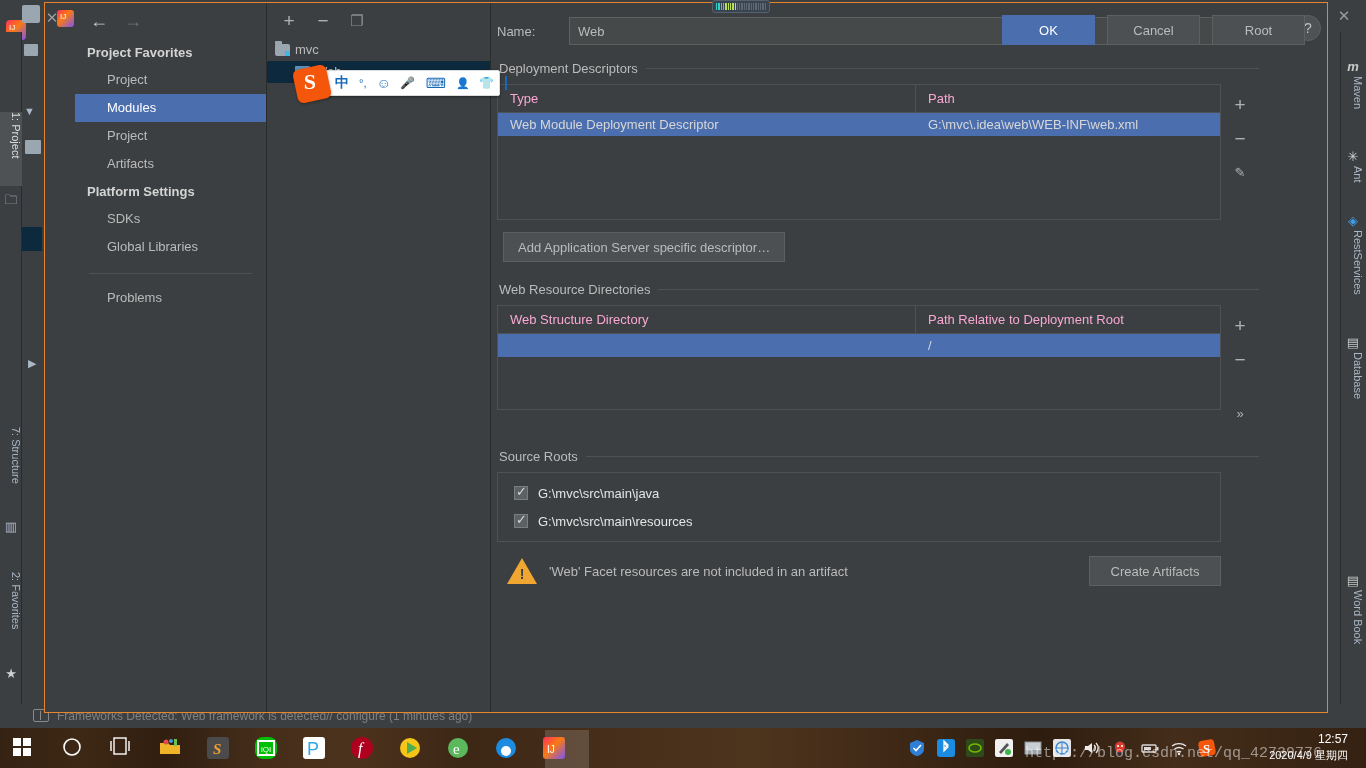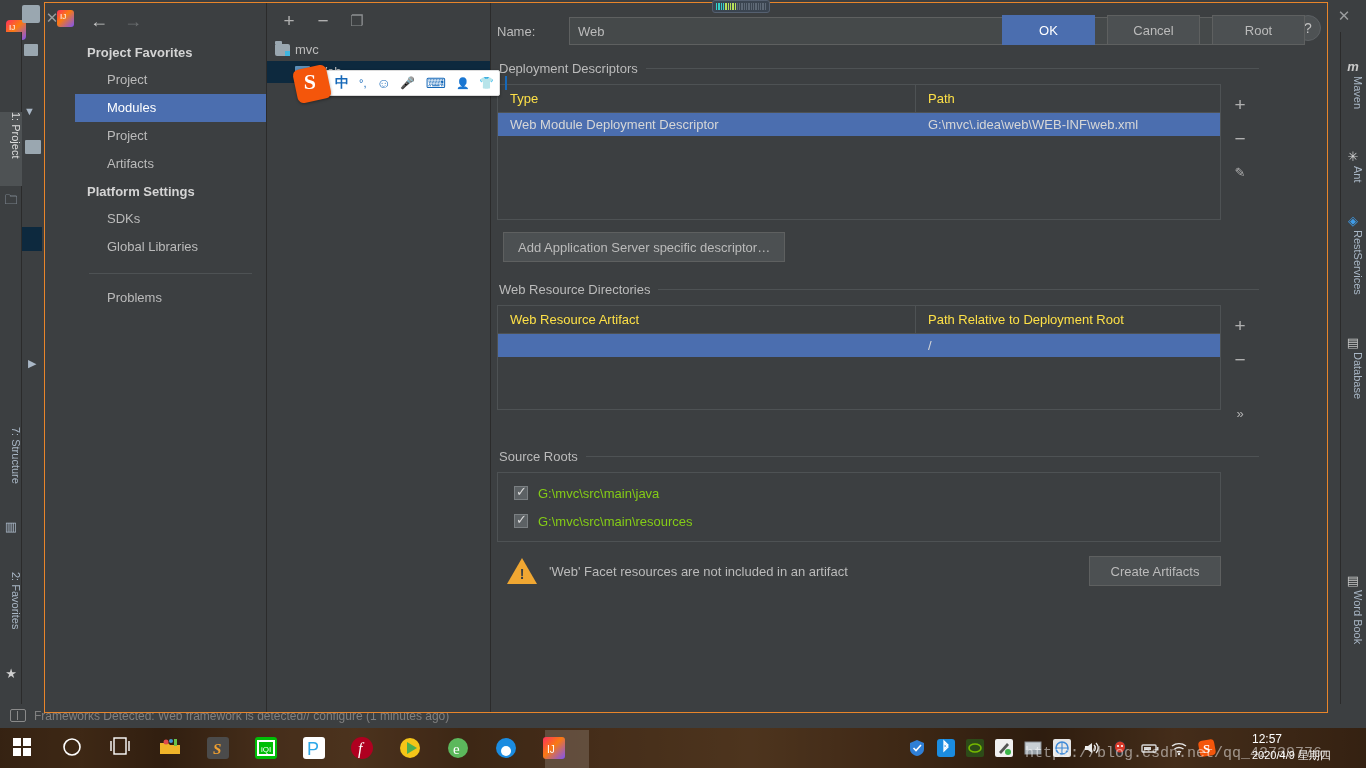--- a/index.html
+++ b/index.html
@@ -72,21 +72,21 @@
     writing-mode:vertical-rl; text-orientation:mixed; white-space:nowrap;
   }
   .rstrip-icon {
     position:absolute; right:4px; width:18px; height:18px;
     font-size:13px; text-align:center; line-height:18px;
   }
 
   #ide-statusbar {
     position:absolute; left:0; bottom:0; width:1366px; height:24px;
     background:#3c3f41; color:#808080; font-size:12px;
-    padding-left:10px; line-height:24px; white-space:nowrap;
+    padding-left:33px; line-height:24px; white-space:nowrap;
   }
   #ide-statusbar .sb-icon{
     display:inline-block; width:16px; height:13px; border:1.5px solid #8a8a8a;
     border-radius:2px; vertical-align:-2px; margin-right:8px; position:relative;
   }
   #ide-statusbar .sb-icon::after{
     content:""; position:absolute; left:1px; top:1px; width:5px; height:9px;
     border-right:1.5px solid #8a8a8a;
   }
 
@@ -209,21 +209,21 @@
 
   
   .tbl-wrap { display:flex; }
   .tbl {
     flex:1 1 auto; border:1px solid #4e5254; background:#3c3f41;
   }
   .tbl-head {
     display:flex; height:28px; border-bottom:1px solid #4e5254;
   }
   .tbl-head > div {
-    color:#fde047; font-size:13px; line-height:28px; padding-left:12px;
+    color:#f9a8d4; font-size:13px; line-height:28px; padding-left:12px;
   }
   .th-a { width:418px; flex:0 0 418px; border-right:1px solid #4e5254; }
   .th-b { flex:1 1 auto; }
   .tbl-rows { position:relative; }
   .tbl-row { display:flex; height:23px; }
   .tbl-row.selected { background:#4b6eaf; }
   .tbl-row > div {
     color:#d7d7d7; font-size:13px; line-height:23px; padding-left:12px;
     white-space:nowrap; overflow:hidden;
   }
@@ -265,21 +265,21 @@
   .sr-box { border:1px solid #4e5254; padding:6px 0; }
   .sr-row { height:28px; display:flex; align-items:center; padding-left:16px; }
   .cbx {
     width:14px; height:14px; background:#5c6164; border:1px solid #7a7f82;
     margin-right:10px; position:relative; flex:0 0 14px; cursor:pointer;
   }
   .cbx::after{
     content:"✓"; position:absolute; left:1px; top:-3px;
     font-size:13px; color:#d8d8d8;
   }
-  .sr-text { color:#84cc16; font-size:13px; }
+  .sr-text { color:#e5e5e5; font-size:13px; }
 
   .warn-row { display:flex; align-items:center; margin-top:14px; padding-left:10px; }
   .warn-tri {
     width:0; height:0; border-left:15px solid transparent;
     border-right:15px solid transparent; border-bottom:26px solid #f0a732;
     position:relative; flex:0 0 30px;
   }
   .warn-tri::after{
     content:"!"; position:absolute; left:-3px; top:8px; width:6px;
     color:#3c3f41; font-size:14px; font-weight:bold; text-align:center;
@@ -342,21 +342,21 @@
     display:flex; align-items:center;
   }
   .tb-ico {
     width:22px; height:22px; margin-left:15px; border-radius:3px;
     position:relative; flex:0 0 22px;
   }
   #tray { position:absolute; right:0; top:0; height:40px; display:flex; align-items:center; }
   .tray-ico { width:18px; height:18px; margin-right:11px; position:relative; }
   #clock {
     position:absolute; right:18px; top:3px; width:96px;
-    color:#ffffff; font-size:12px; text-align:left; line-height:16px;
+    color:#ffffff; font-size:12px; text-align:right; line-height:16px;
   }
   #clock .d { font-size:11px; }
   #watermark {
     position:absolute; right:44px; bottom:6px;
     color:rgba(255,255,255,.5); font-size:15px; white-space:nowrap;
     pointer-events:none;
     font-family:Liberation Mono, monospace;
   }
   #tb-active-indicator{
     position:absolute; left:545px; bottom:0; width:44px; height:38px;
@@ -513,21 +513,21 @@
       </div>
 
       <div class="group-caption" style="margin-top:20px;align-items:center;">
         <span>Web Resource Directories</span>
         <span class="rule"></span>
       </div>
 
       <div class="tbl-wrap">
         <div class="tbl" style="height:105px;">
           <div class="tbl-head">
-            <div class="th-a">Web Resource Artifact</div>
+            <div class="th-a">Web Structure Directory</div>
             <div class="th-b">Path Relative to Deployment Root</div>
           </div>
           <div class="tbl-rows">
             <div class="tbl-row selected">
               <div class="td-a"></div>
               <div class="td-b">/</div>
             </div>
           </div>
         </div>
         <div class="tbl-side">
@@ -640,21 +640,21 @@
       <circle cx="7" cy="5" r="2.5" fill="#e04b4b"></circle>
         <circle cx="12" cy="4" r="2" fill="#3f9cd8"></circle>
       <rect x="15" y="2" width="3" height="7" fill="#6cc24a"></rect>
     </svg>
   </div>
   <div class="tb-ico" style="margin-left:26px;background:#4b4b4b;">
     <svg width="22" height="22" viewBox="0 0 22 22">
         <text x="6" y="17" font-size="15" font-family="Liberation Serif,serif" font-style="italic" font-weight="bold" fill="#f0a030">S</text>
       </svg>
   </div>
-  <div class="tb-ico" style="margin-left:26px;background:#00be06;">
+  <div class="tb-ico" style="margin-left:26px;background:#00be06;border-radius:8px;">
     <svg width="22" height="22" viewBox="0 0 22 22">
         <rect x="3" y="4" width="16" height="14" fill="none" stroke="#fff" stroke-width="2"></rect>
         <text x="6" y="15" font-size="8" fill="#fff">iQI</text>
       </svg>
   </div>
   <div class="tb-ico" style="margin-left:26px;background:#ffffff;">
     <svg width="22" height="22" viewBox="0 0 22 22">
         <text x="4" y="18" font-size="18" font-family="Liberation Sans,sans-serif" fill="#2fa8e8">P</text>
       </svg>
   </div>

